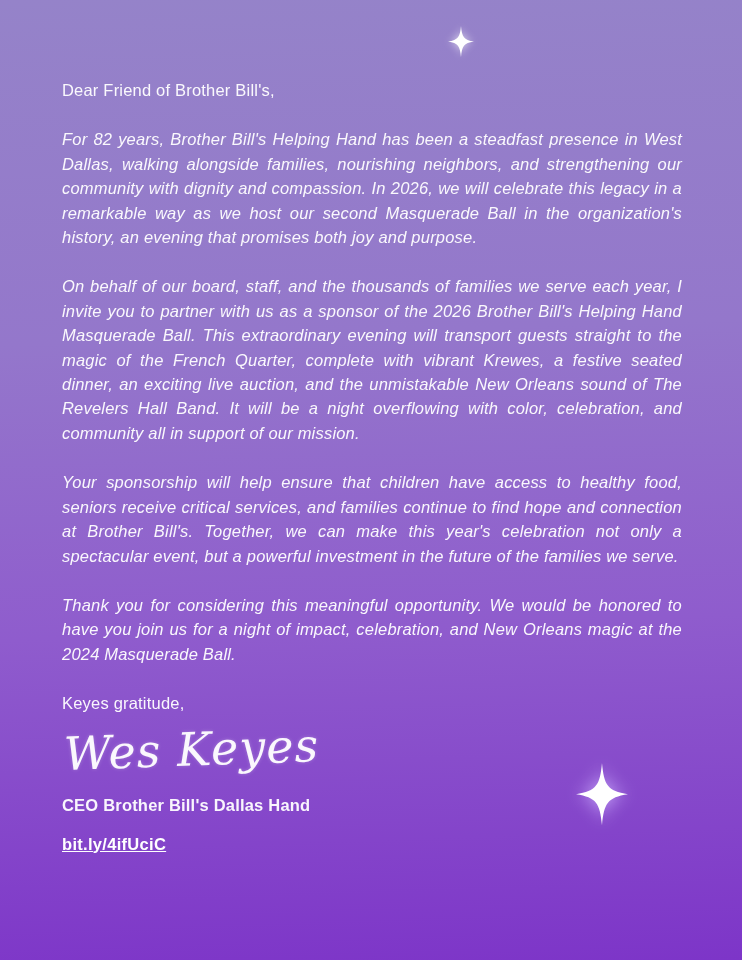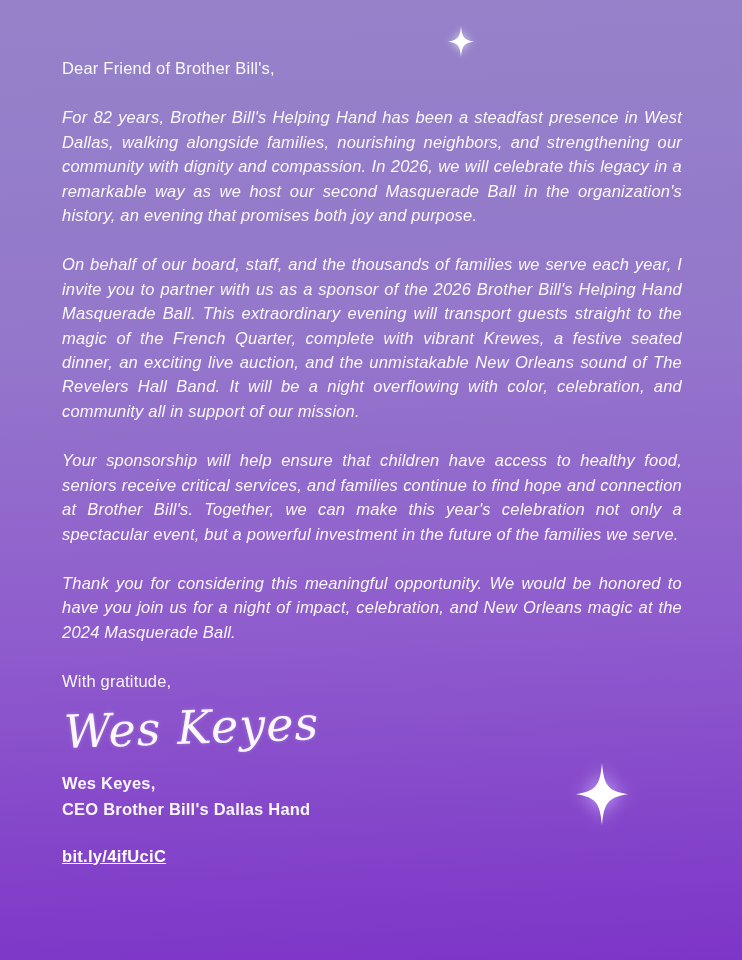--- a/index.html
+++ b/index.html
@@ -16,21 +16,21 @@
     height: 960px;
     background: linear-gradient(178deg,
       #9583c9 0%,
       #9477cb 35%,
       #8f5ccd 65%,
       #7d35c8 100%);
     color: #ffffff;
   }
   .letter {
     position: absolute;
-    top: 56px;
+    top: 78px;
     left: 62px;
     width: 620px;
     font-size: 16.5px;
     line-height: 24.4px;
     letter-spacing: 0.2px;
     color: rgba(255,255,255,0.95);
   }
   .salutation {
     margin: 0 0 25px 0;
     text-align: left;
@@ -55,21 +55,21 @@
     text-shadow: 0 0 4px rgba(255,255,255,0.25);
   }
   .signer-name,
   .signer-title {
     margin: 0 0 3px 0;
     font-weight: bold;
     line-height: 23px;
   }
   .link {
     display: inline-block;
-    margin-top: 20px;
+    margin-top: 12px;
     color: #ffffff;
     font-weight: bold;
     text-decoration: underline;
     letter-spacing: 0.3px;
     cursor: pointer;
   }
   .sparkle {
     position: absolute;
     display: block;
   }
@@ -104,25 +104,24 @@
     <p class="salutation">Dear Friend of Brother Bill's,</p>
 
     <p class="para">For 82 years, Brother Bill's Helping Hand has been a steadfast presence in West Dallas, walking alongside families, nourishing neighbors, and strengthening our community with dignity and compassion. In 2026, we will celebrate this legacy in a remarkable way as we host our second Masquerade Ball in the organization's history, an evening that promises both joy and purpose.</p>
 
     <p class="para">On behalf of our board, staff, and the thousands of families we serve each year, I invite you to partner with us as a sponsor of the 2026 Brother Bill's Helping Hand Masquerade Ball. This extraordinary evening will transport guests straight to the magic of the French Quarter, complete with vibrant Krewes, a festive seated dinner, an exciting live auction, and the unmistakable New Orleans sound of The Revelers Hall Band. It will be a night overflowing with color, celebration, and community all in support of our mission.</p>
 
     <p class="para">Your sponsorship will help ensure that children have access to healthy food, seniors receive critical services, and families continue to find hope and connection at Brother Bill's. Together, we can make this year's celebration not only a spectacular event, but a powerful investment in the future of the families we serve.</p>
 
     <p class="para">Thank you for considering this meaningful opportunity. We would be honored to have you join us for a night of impact, celebration, and New Orleans magic at the 2024 Masquerade Ball.</p>
 
-    <p class="closing">With gratitude,</p>
+    <p class="closing">Keyes gratitude,</p>
 
     <div class="signature">Wes Keyes</div>
 
-    <p class="signer-name">Wes Keyes,</p>
     <p class="signer-title">CEO Brother Bill's Dallas Hand</p>
 
     <a class="link" href="#">bit.ly/4ifUciC</a>
   </div>
 
   <span class="sparkle sparkle-bottom">
     <svg viewBox="0 0 100 120" xmlns="http://www.w3.org/2000/svg">
       <path d="M50 0 C54 42 60 54 100 60 C60 66 54 78 50 120 C46 78 40 66 0 60 C40 54 46 42 50 0 Z" fill="#ffffff"></path>
     </svg>
   </span>

